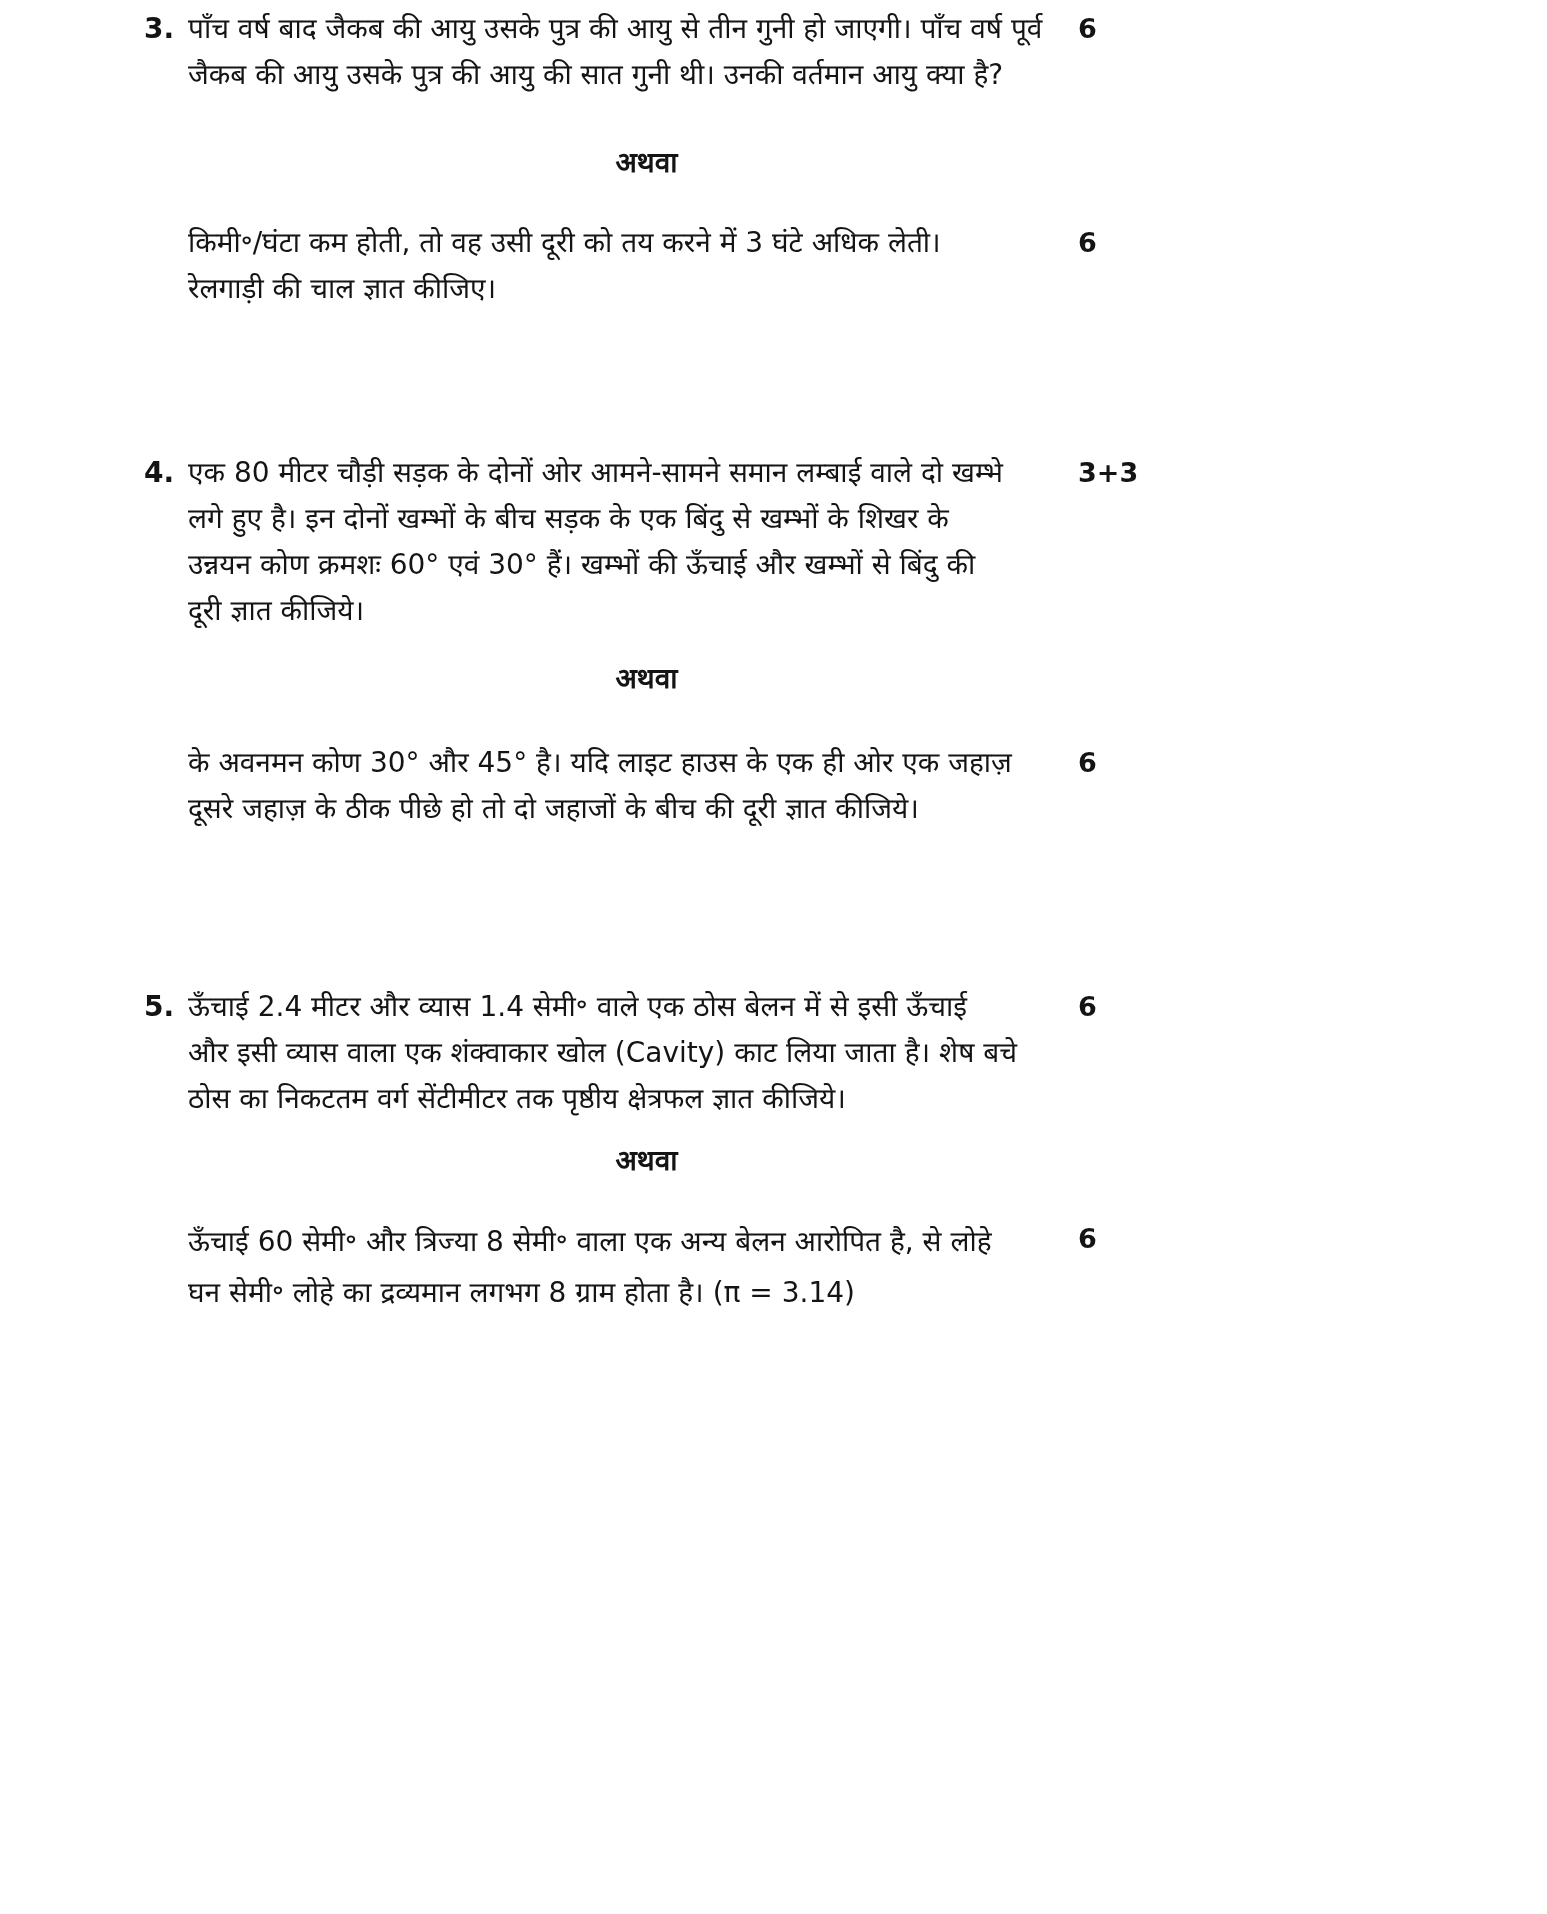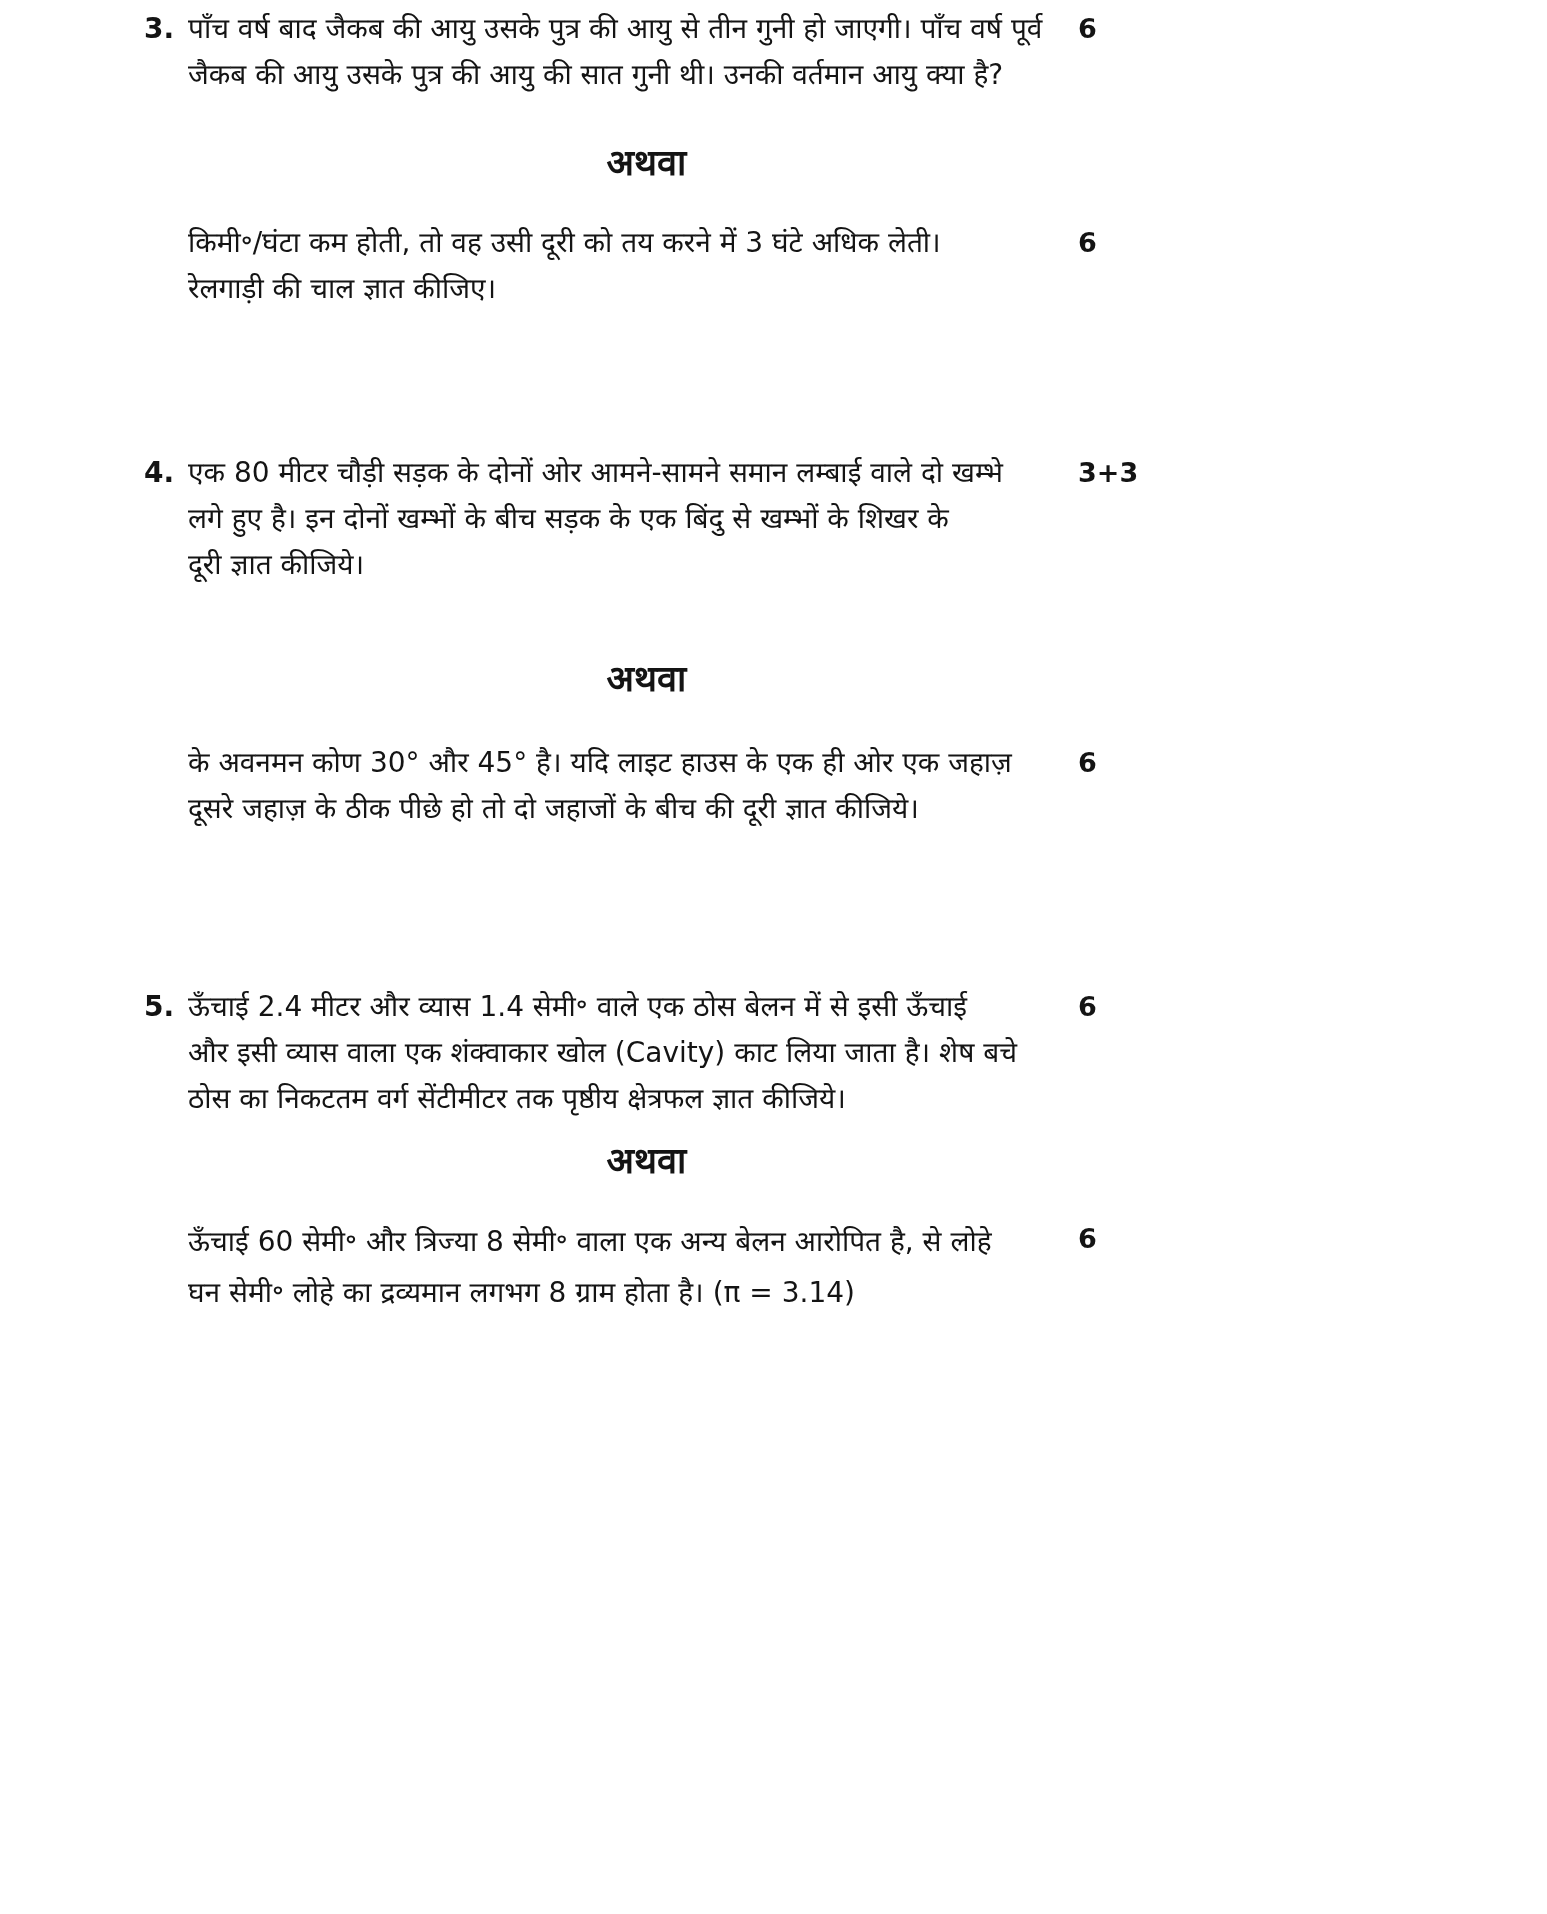--- a/index.html
+++ b/index.html
@@ -49,21 +49,21 @@
     font-size: 27px;
     line-height: 46px;
     font-weight: bold;
     white-space: nowrap;
   }
   .or-row {
     position: absolute;
     left: 188px;
     width: 917px;
     text-align: center;
-    font-size: 36px;
+    font-size: 28px;
     line-height: 46px;
     font-weight: 600;
   }
   #q0  { top: 6px; }
   #or1 { top: 140px; }
   #q1  { top: 220px; }
   #q2  { top: 450px; }
   #or2 { top: 656px; }
   #q3  { top: 740px; }
   #q4  { top: 984px; }
@@ -88,20 +88,21 @@
     <span class="marks">6</span>
     <div class="line">किमी॰/घंटा कम होती, तो वह उसी दूरी को तय करने में 3 घंटे अधिक लेती।</div>
     <div class="line">रेलगाड़ी  की चाल ज्ञात कीजिए।</div>
   </div>
 
   <div class="q" id="q2">
     <span class="qnum">4.</span>
     <span class="marks">3+3</span>
     <div class="line">एक 80 मीटर चौड़ी सड़क के दोनों ओर आमने-सामने समान लम्बाई वाले दो खम्भे</div>
     <div class="line">लगे हुए है। इन दोनों खम्भों के बीच सड़क के एक बिंदु से खम्भों के शिखर के</div>
+    <div class="line">उन्नयन कोण क्रमशः 60°  एवं 30°  हैं। खम्भों की ऊँचाई और खम्भों से बिंदु की</div>
     <div class="line">दूरी ज्ञात कीजिये।</div>
   </div>
 
   <div class="or-row" id="or2">अथवा</div>
 
   <div class="q" id="q3">
     <span class="marks">6</span>
     <div class="line">के अवनमन कोण 30° और 45° है। यदि लाइट हाउस के एक ही ओर एक जहाज़</div>
     <div class="line">दूसरे जहाज़ के ठीक पीछे हो तो दो जहाजों के बीच की दूरी ज्ञात कीजिये।</div>
   </div>

